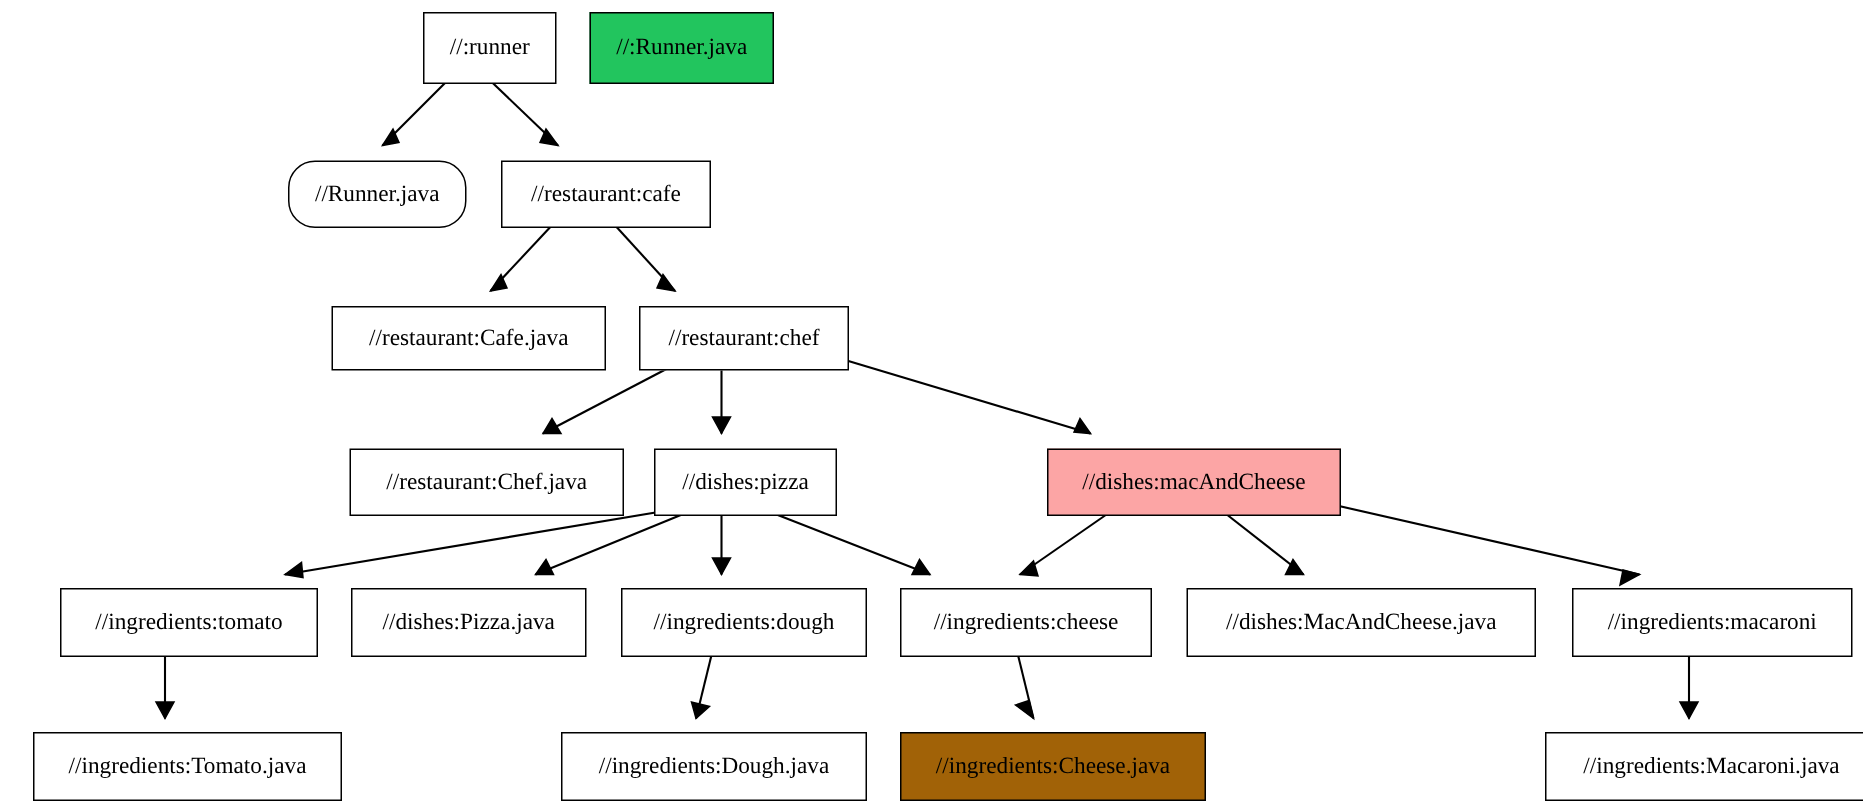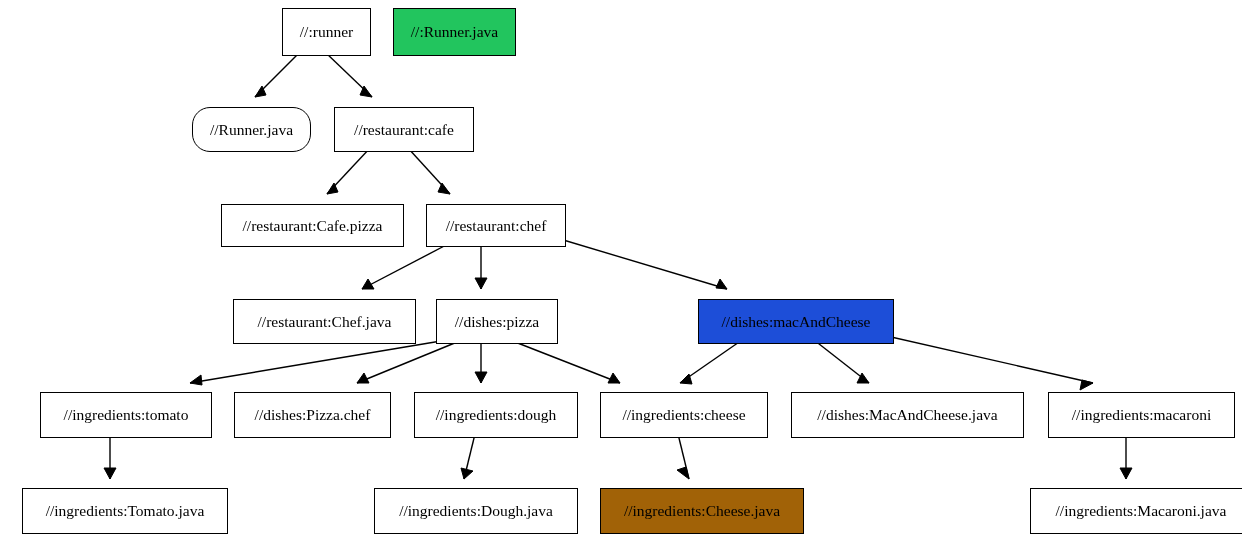--- a/index.html
+++ b/index.html
@@ -103,39 +103,39 @@
       <div class="graph-node" style="left: 377px; top: 4px; width: 123px; height: 48px; background: #22c55e; border-color: rgb(0, 0, 0);">
         <span class="node-label">//:Runner.java</span>
       </div>
       <div class="graph-node" style="left: 176px; top: 103px; width: 119px; height: 45px; background: rgb(255, 255, 255); border-color: rgb(0, 0, 0); border-radius: 18px;">
         <span class="node-label">//Runner.java</span>
       </div>
       <div class="graph-node" style="left: 318px; top: 103px; width: 140px; height: 45px; background: rgb(255, 255, 255); border-color: rgb(0, 0, 0);">
         <span class="node-label">//restaurant:cafe</span>
       </div>
       <div class="graph-node" style="left: 205px; top: 200px; width: 183px; height: 43px; background: rgb(255, 255, 255); border-color: rgb(0, 0, 0);">
-        <span class="node-label">//restaurant:Cafe.pizza</span>
+        <span class="node-label">//restaurant:Cafe.java</span>
       </div>
       <div class="graph-node" style="left: 410px; top: 200px; width: 140px; height: 43px; background: rgb(255, 255, 255); border-color: rgb(0, 0, 0);">
         <span class="node-label">//restaurant:chef</span>
       </div>
       <div class="graph-node" style="left: 217px; top: 295px; width: 183px; height: 45px; background: rgb(255, 255, 255); border-color: rgb(0, 0, 0);">
         <span class="node-label">//restaurant:Chef.java</span>
       </div>
       <div class="graph-node" style="left: 420px; top: 295px; width: 122px; height: 45px; background: rgb(255, 255, 255); border-color: rgb(0, 0, 0); text-align: right;">
         <span class="node-label">//dishes:pizza</span>
       </div>
-      <div class="graph-node" style="left: 682px; top: 295px; width: 196px; height: 45px; background: #1d4ed8; border-color: rgb(0, 0, 0);">
+      <div class="graph-node" style="left: 682px; top: 295px; width: 196px; height: 45px; background: #fca5a5; border-color: rgb(0, 0, 0);">
         <span class="node-label">//dishes:macAndCheese</span>
       </div>
       <div class="graph-node" style="left: 24px; top: 388px; width: 172px; height: 46px; background: rgb(255, 255, 255); border-color: rgb(0, 0, 0);">
         <span class="node-label">//ingredients:tomato</span>
       </div>
       <div class="graph-node" style="left: 218px; top: 388px; width: 157px; height: 46px; background: rgb(255, 255, 255); border-color: rgb(0, 0, 0);">
-        <span class="node-label">//dishes:Pizza.chef</span>
+        <span class="node-label">//dishes:Pizza.java</span>
       </div>
       <div class="graph-node" style="left: 398px; top: 388px; width: 164px; height: 46px; background: rgb(255, 255, 255); border-color: rgb(0, 0, 0);">
         <span class="node-label">//ingredients:dough</span>
       </div>
       <div class="graph-node" style="left: 584px; top: 388px; width: 168px; height: 46px; background: rgb(255, 255, 255); border-color: rgb(0, 0, 0);">
         <span class="node-label">//ingredients:cheese</span>
       </div>
       <div class="graph-node" style="left: 775px; top: 388px; width: 233px; height: 46px; background: rgb(255, 255, 255); border-color: rgb(0, 0, 0);">
         <span class="node-label">//dishes:MacAndCheese.java</span>
       </div>

